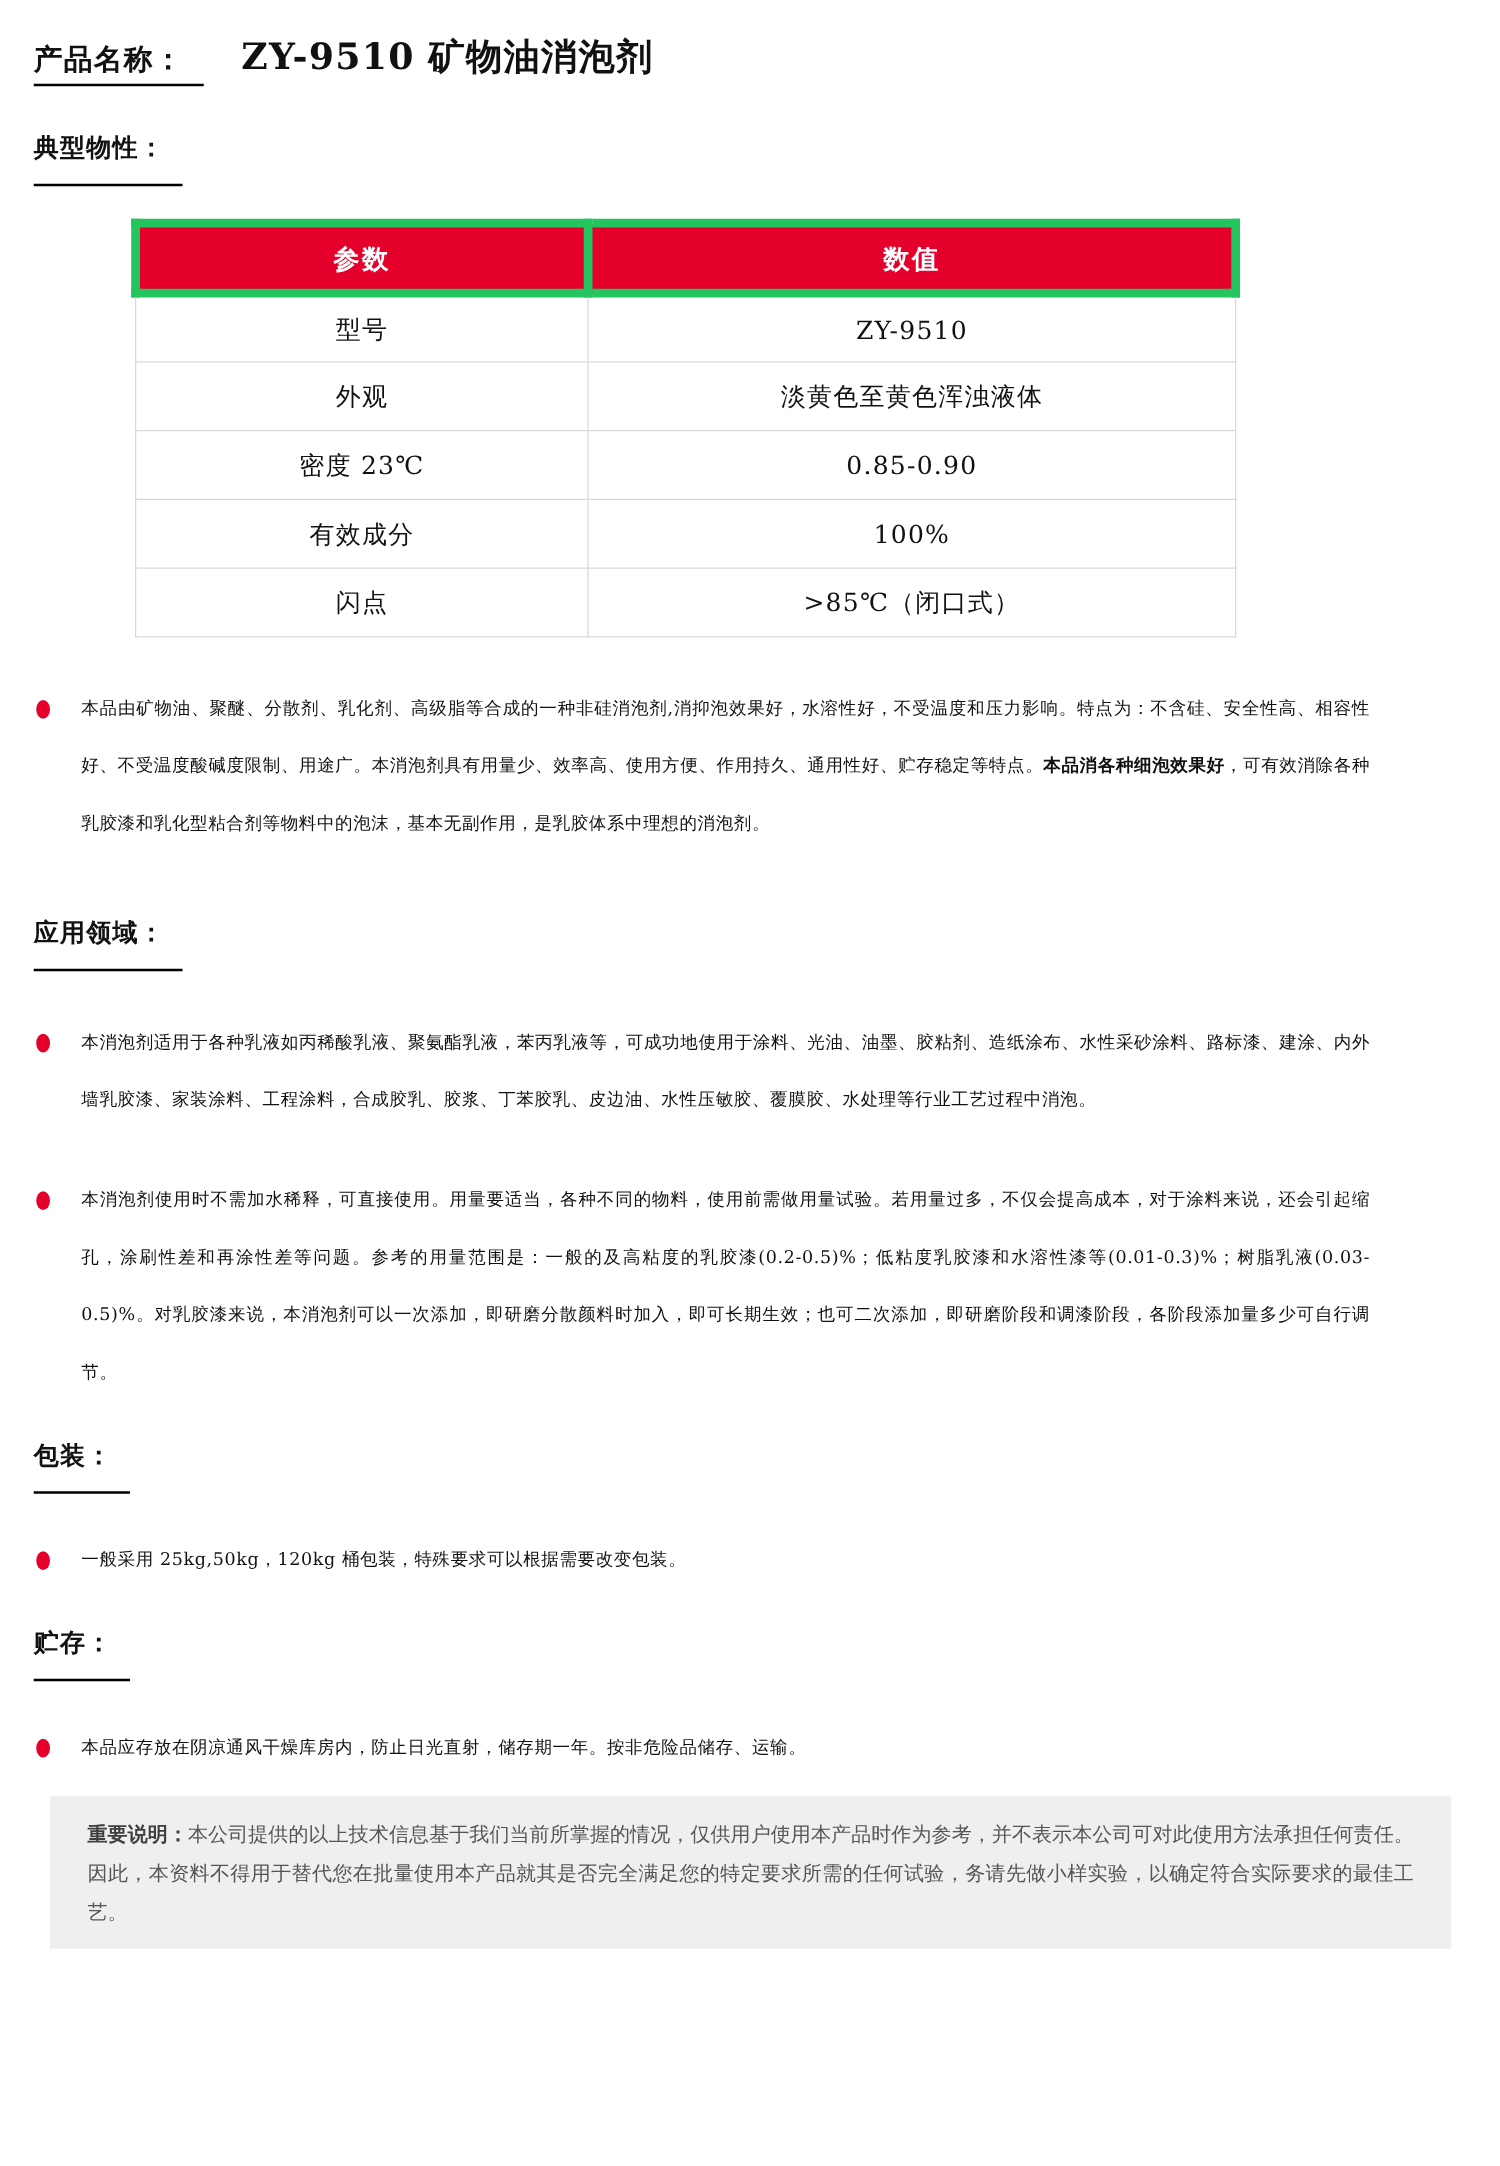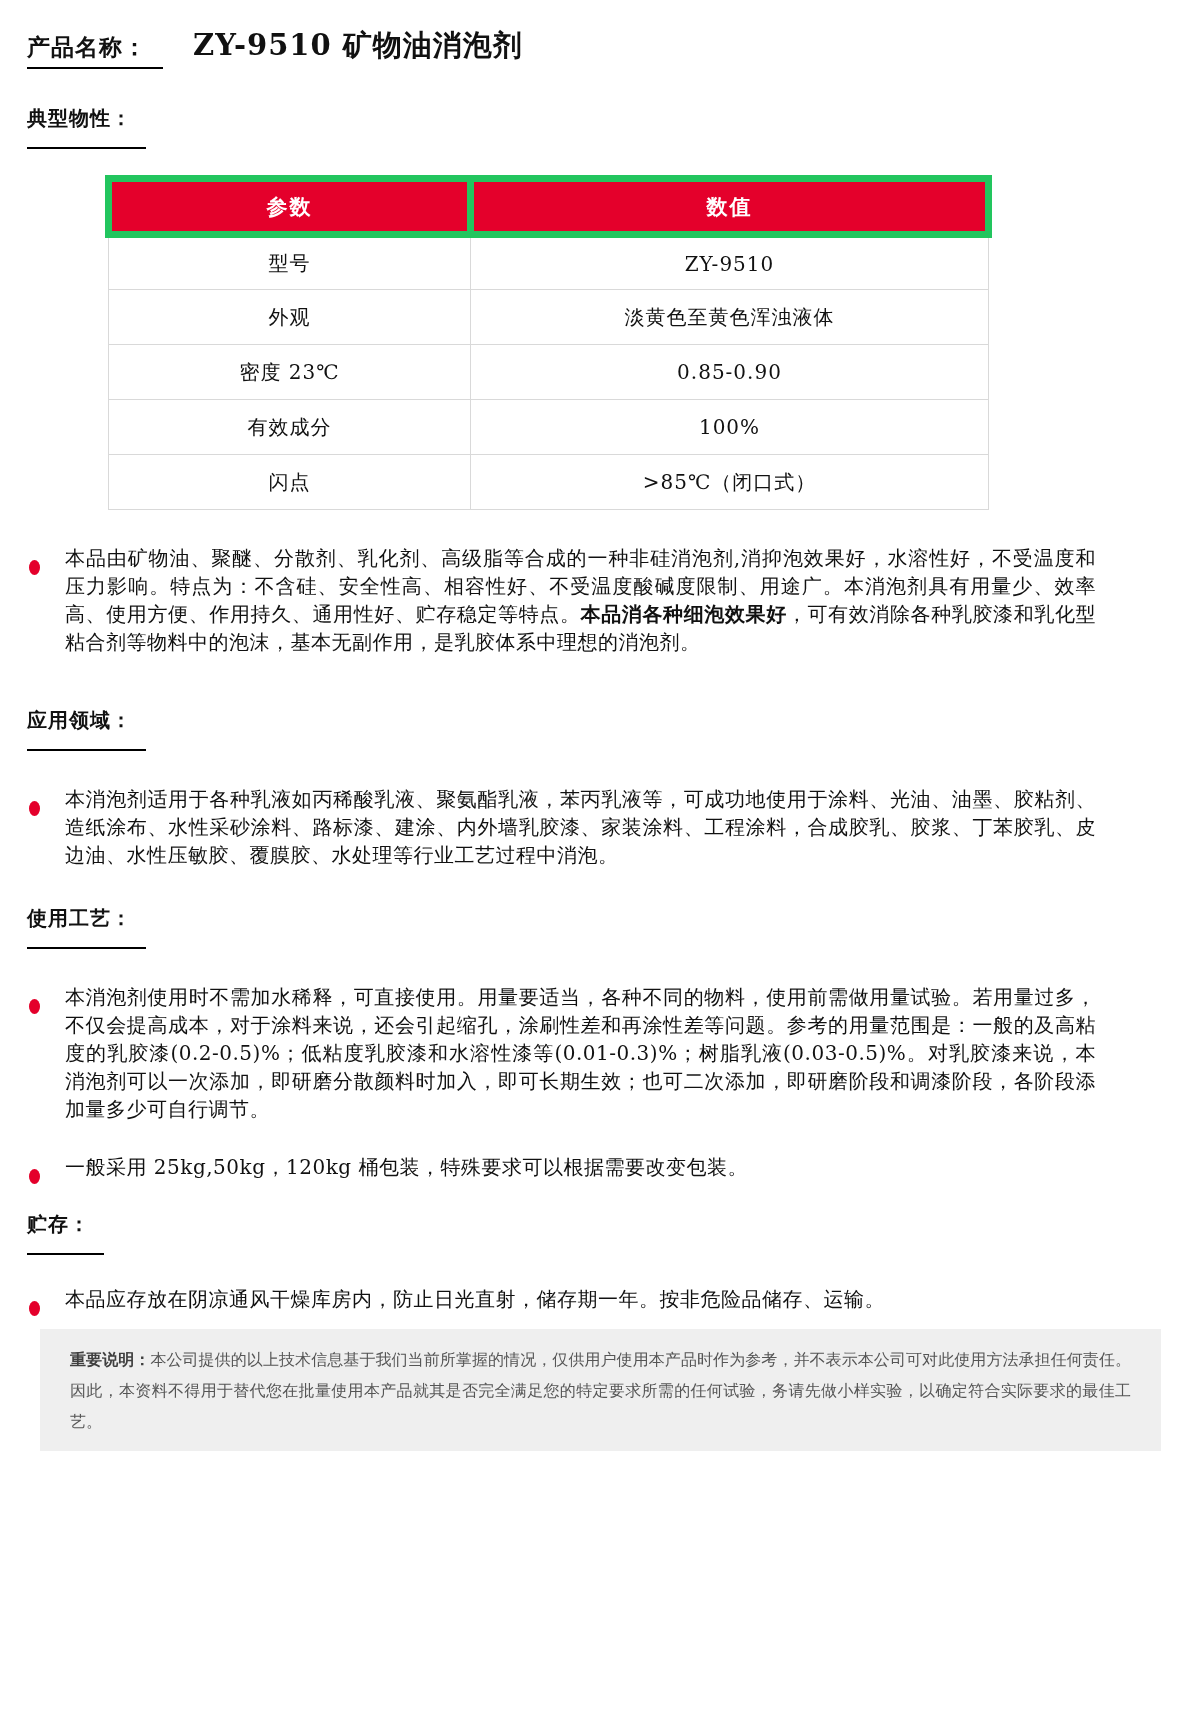--- a/index.html
+++ b/index.html
@@ -87,22 +87,22 @@
   }
   
   ul.bullets{
     list-style:none;
     margin-left:27px;
     width:1069px;
   }
   ul.bullets li{
     position:relative;
     padding-left:38px;
-    font-size:20px;
-    line-height:28px;
+    font-size:14px;
+    line-height:46px;
     text-align:justify;
     letter-spacing:0.5px;
   }
   ul.bullets li .dot{
     position:absolute;
     left:2px;
     top:16px;
     width:11px;
     height:15px;
     background:var(--accent-red);
@@ -196,30 +196,30 @@
   <div class="sec-heading h-apps">
     <span>应用领域：</span>
   </div>
   <ul class="bullets ul-apps">
     <li>
       <span class="dot"></span>
       <span>本消泡剂适用于各种乳液如丙稀酸乳液、聚氨酯乳液，苯丙乳液等，可成功地使用于涂料、光油、油墨、胶粘剂、造纸涂布、水性采砂涂料、路标漆、建涂、内外墙乳胶漆、家装涂料、工程涂料，合成胶乳、胶浆、丁苯胶乳、皮边油、水性压敏胶、覆膜胶、水处理等行业工艺过程中消泡。</span>
     </li>
   </ul>
 
-  <div class="sec-heading h-usage">
-    <span>使用工艺：</span>
-  </div>
   <ul class="bullets ul-usage">
     <li>
       <span class="dot"></span>
       <span>本消泡剂使用时不需加水稀释，可直接使用。用量要适当，各种不同的物料，使用前需做用量试验。若用量过多，不仅会提高成本，对于涂料来说，还会引起缩孔，涂刷性差和再涂性差等问题。参考的用量范围是：一般的及高粘度的乳胶漆(0.2-0.5)%；低粘度乳胶漆和水溶性漆等(0.01-0.3)%；树脂乳液(0.03-0.5)%。对乳胶漆来说，本消泡剂可以一次添加，即研磨分散颜料时加入，即可长期生效；也可二次添加，即研磨阶段和调漆阶段，各阶段添加量多少可自行调节。</span>
     </li>
   </ul>
 
+  <div class="sec-heading h-pack">
+    <span>包装：</span>
+  </div>
   <ul class="bullets ul-pack">
     <li>
       <span class="dot"></span>
       <span>一般采用 25kg,50kg，120kg 桶包装，特殊要求可以根据需要改变包装。</span>
     </li>
   </ul>
 
   <div class="sec-heading h-storage">
     <span>贮存：</span>
   </div>

